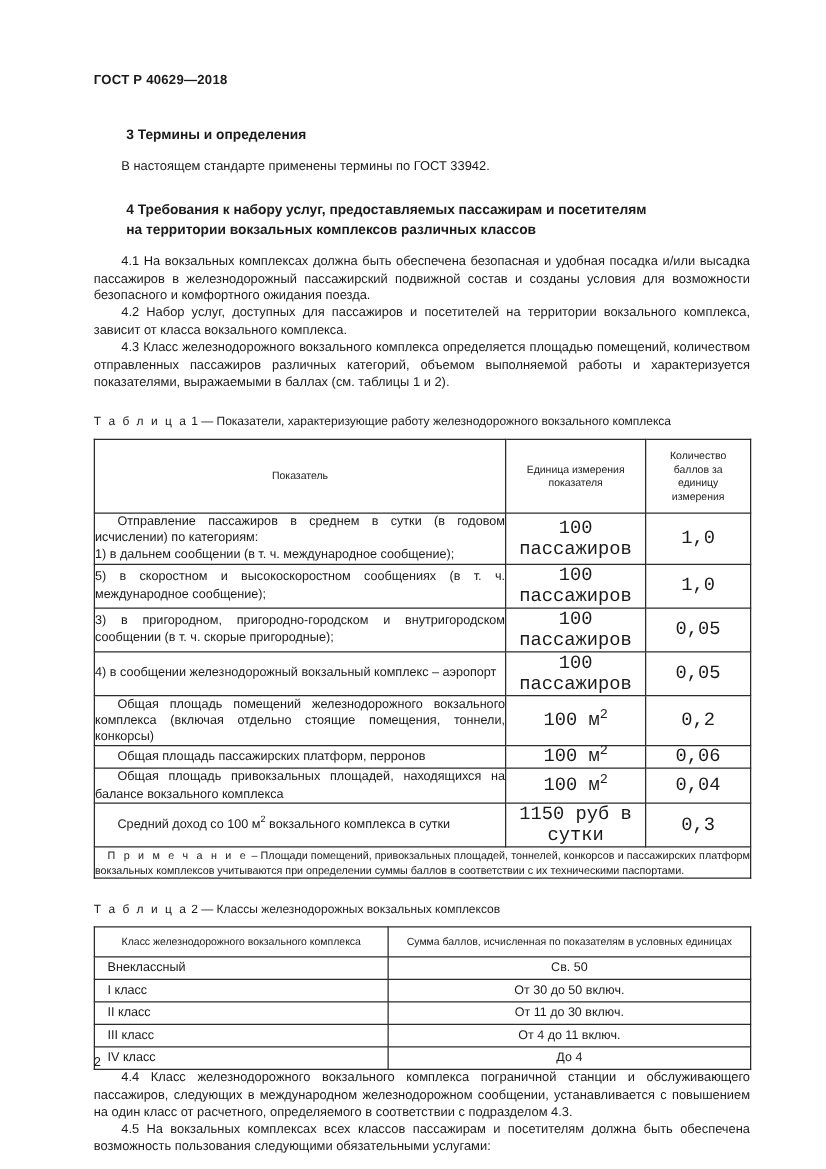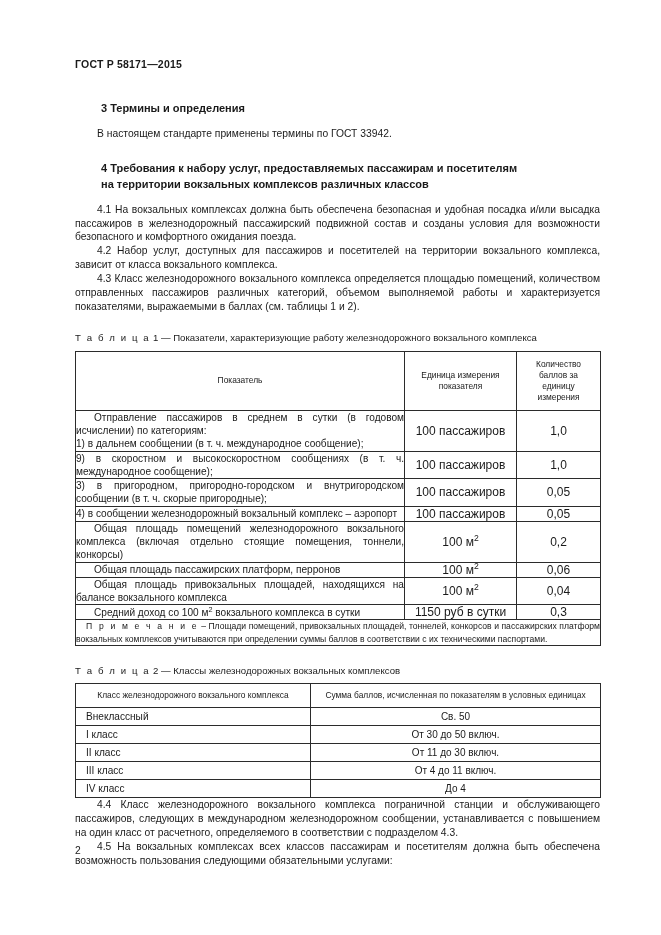--- a/index.html
+++ b/index.html
@@ -95,22 +95,23 @@
   td.t1-desc {
     padding: 2px 6px 2px 8px;
     line-height: 1.32;
     text-align: justify;
     text-justify: inter-word;
     font-size: 10.1px;
   }
   td.t1-desc .ind { text-indent: 18px; display: block; }
   td.t1-unit, td.t1-score {
     text-align: center;
-    font-size: 12px;
+    font-size: 15px;
     padding: 2px 3px;
+    font-family: Liberation Mono, monospace;
   }
   td.note {
     padding: 4px 8px 5px 8px;
     font-size: 8.6px;
     line-height: 1.42;
     text-align: justify;
     text-justify: inter-word;
   }
   td.note .noteword { letter-spacing: 2.1px; }
   sup { font-size: 0.72em; vertical-align: super; line-height: 0; }
@@ -141,21 +142,21 @@
     font-size: 10.3px;
   }
   .gap-m { height: 19px; }
 </style>
 </head>
 <body>
 
 <div class="page">
   <div class="content">
 
-    <div class="std-header">ГОСТ Р 58171—2015</div>
+    <div class="std-header">ГОСТ Р 40629—2018</div>
 
     <div class="sec-heading h-3">3 Термины и определения</div>
     <p class="body intro">В настоящем стандарте применены термины по ГОСТ 33942.</p>
 
     <div class="sec-heading h-4">
       <span>4 Требования к набору услуг, предоставляемых пассажирам и посетителям</span><br>
       <span>на территории вокзальных комплексов различных классов</span>
     </div>
 
     <p class="body indent blk-4">4.1 На вокзальных комплексах должна быть обеспечена безопасная и удобная посадка и/или высадка пассажиров в железнодорожный пассажирский подвижной состав и созданы условия для возможности безопасного и комфортного ожидания поезда.</p>
@@ -186,21 +187,21 @@
       <tbody>
         <tr>
           <td class="t1-desc">
             <span class="ind">Отправление пассажиров в среднем в сутки (в годовом исчислении) по категориям:</span>
             <span>1) в дальнем сообщении (в т. ч. международное сообщение);</span>
           </td>
           <td class="t1-unit">100 пассажиров</td>
           <td class="t1-score">1,0</td>
         </tr>
         <tr>
-          <td class="t1-desc">9) в скоростном и высокоскоростном сообщениях (в т. ч. международное сообщение);</td>
+          <td class="t1-desc">5) в скоростном и высокоскоростном сообщениях (в т. ч. международное сообщение);</td>
           <td class="t1-unit">100 пассажиров</td>
           <td class="t1-score">1,0</td>
         </tr>
         <tr>
           <td class="t1-desc">3) в пригородном, пригородно-городском и внутригородском сообщении (в т. ч. скорые пригородные);</td>
           <td class="t1-unit">100 пассажиров</td>
           <td class="t1-score">0,05</td>
         </tr>
         <tr>
           <td class="t1-desc">4) в сообщении железнодорожный вокзальный комплекс – аэропорт</td>

